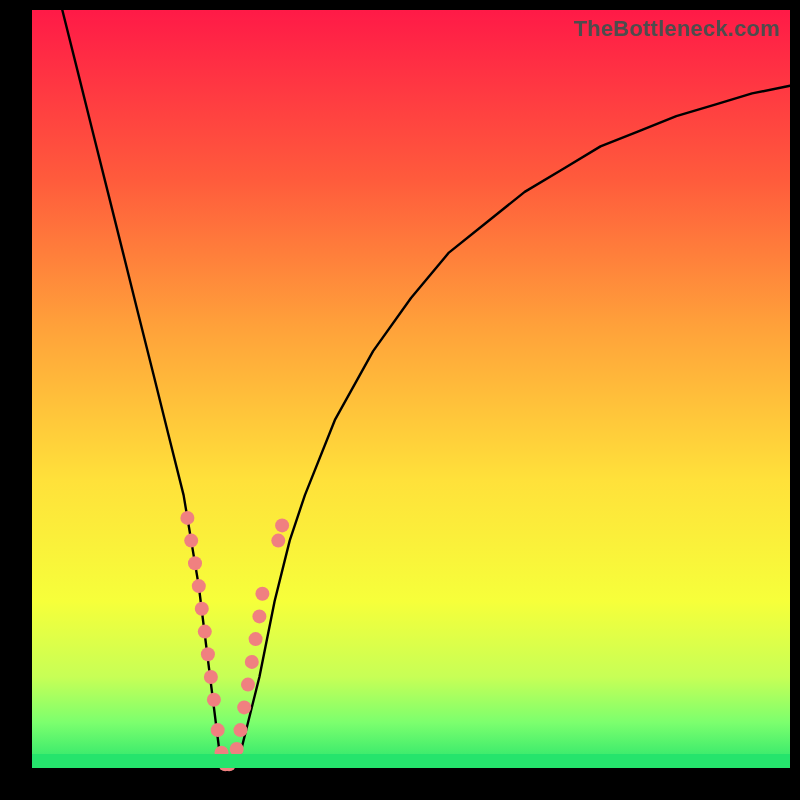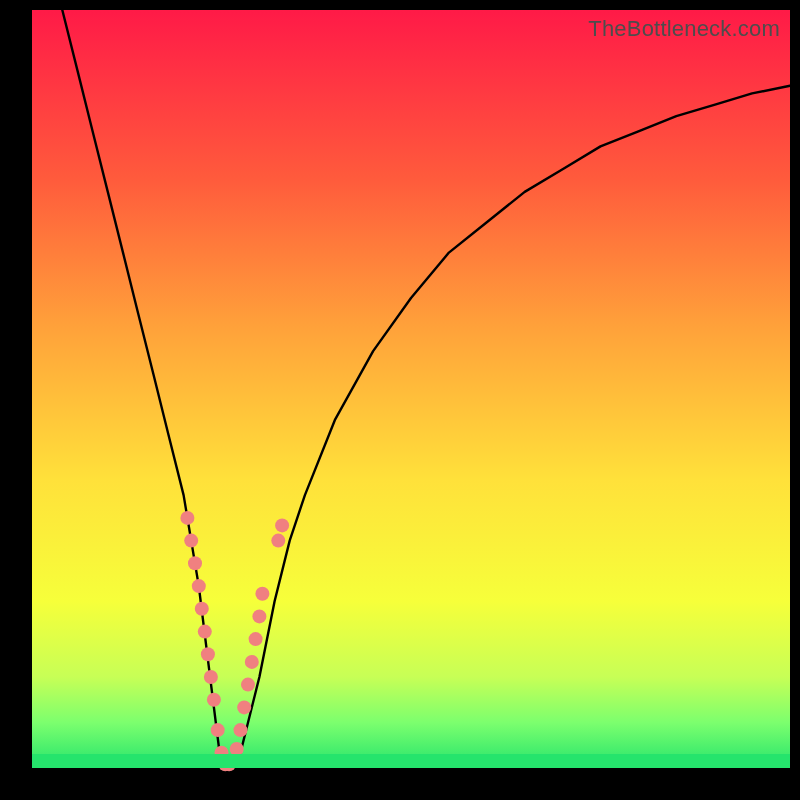--- a/index.html
+++ b/index.html
@@ -32,21 +32,21 @@
       #c7ff56 88%,
       #7cff6e 94%,
       #25e46c 100%);
   }
   .watermark {
     position: absolute;
     top: 6px;
     right: 10px;
     color: #4d4d4d;
     font-size: 22px;
-    font-weight: 400;
+    font-weight: 700;
     letter-spacing: 0.2px;
     z-index: 5;
     text-align: right;
   }
   svg.curve {
     position: absolute;
     left: 0; top: 0;
     width: 758px; height: 758px;
     overflow: visible;
   }

